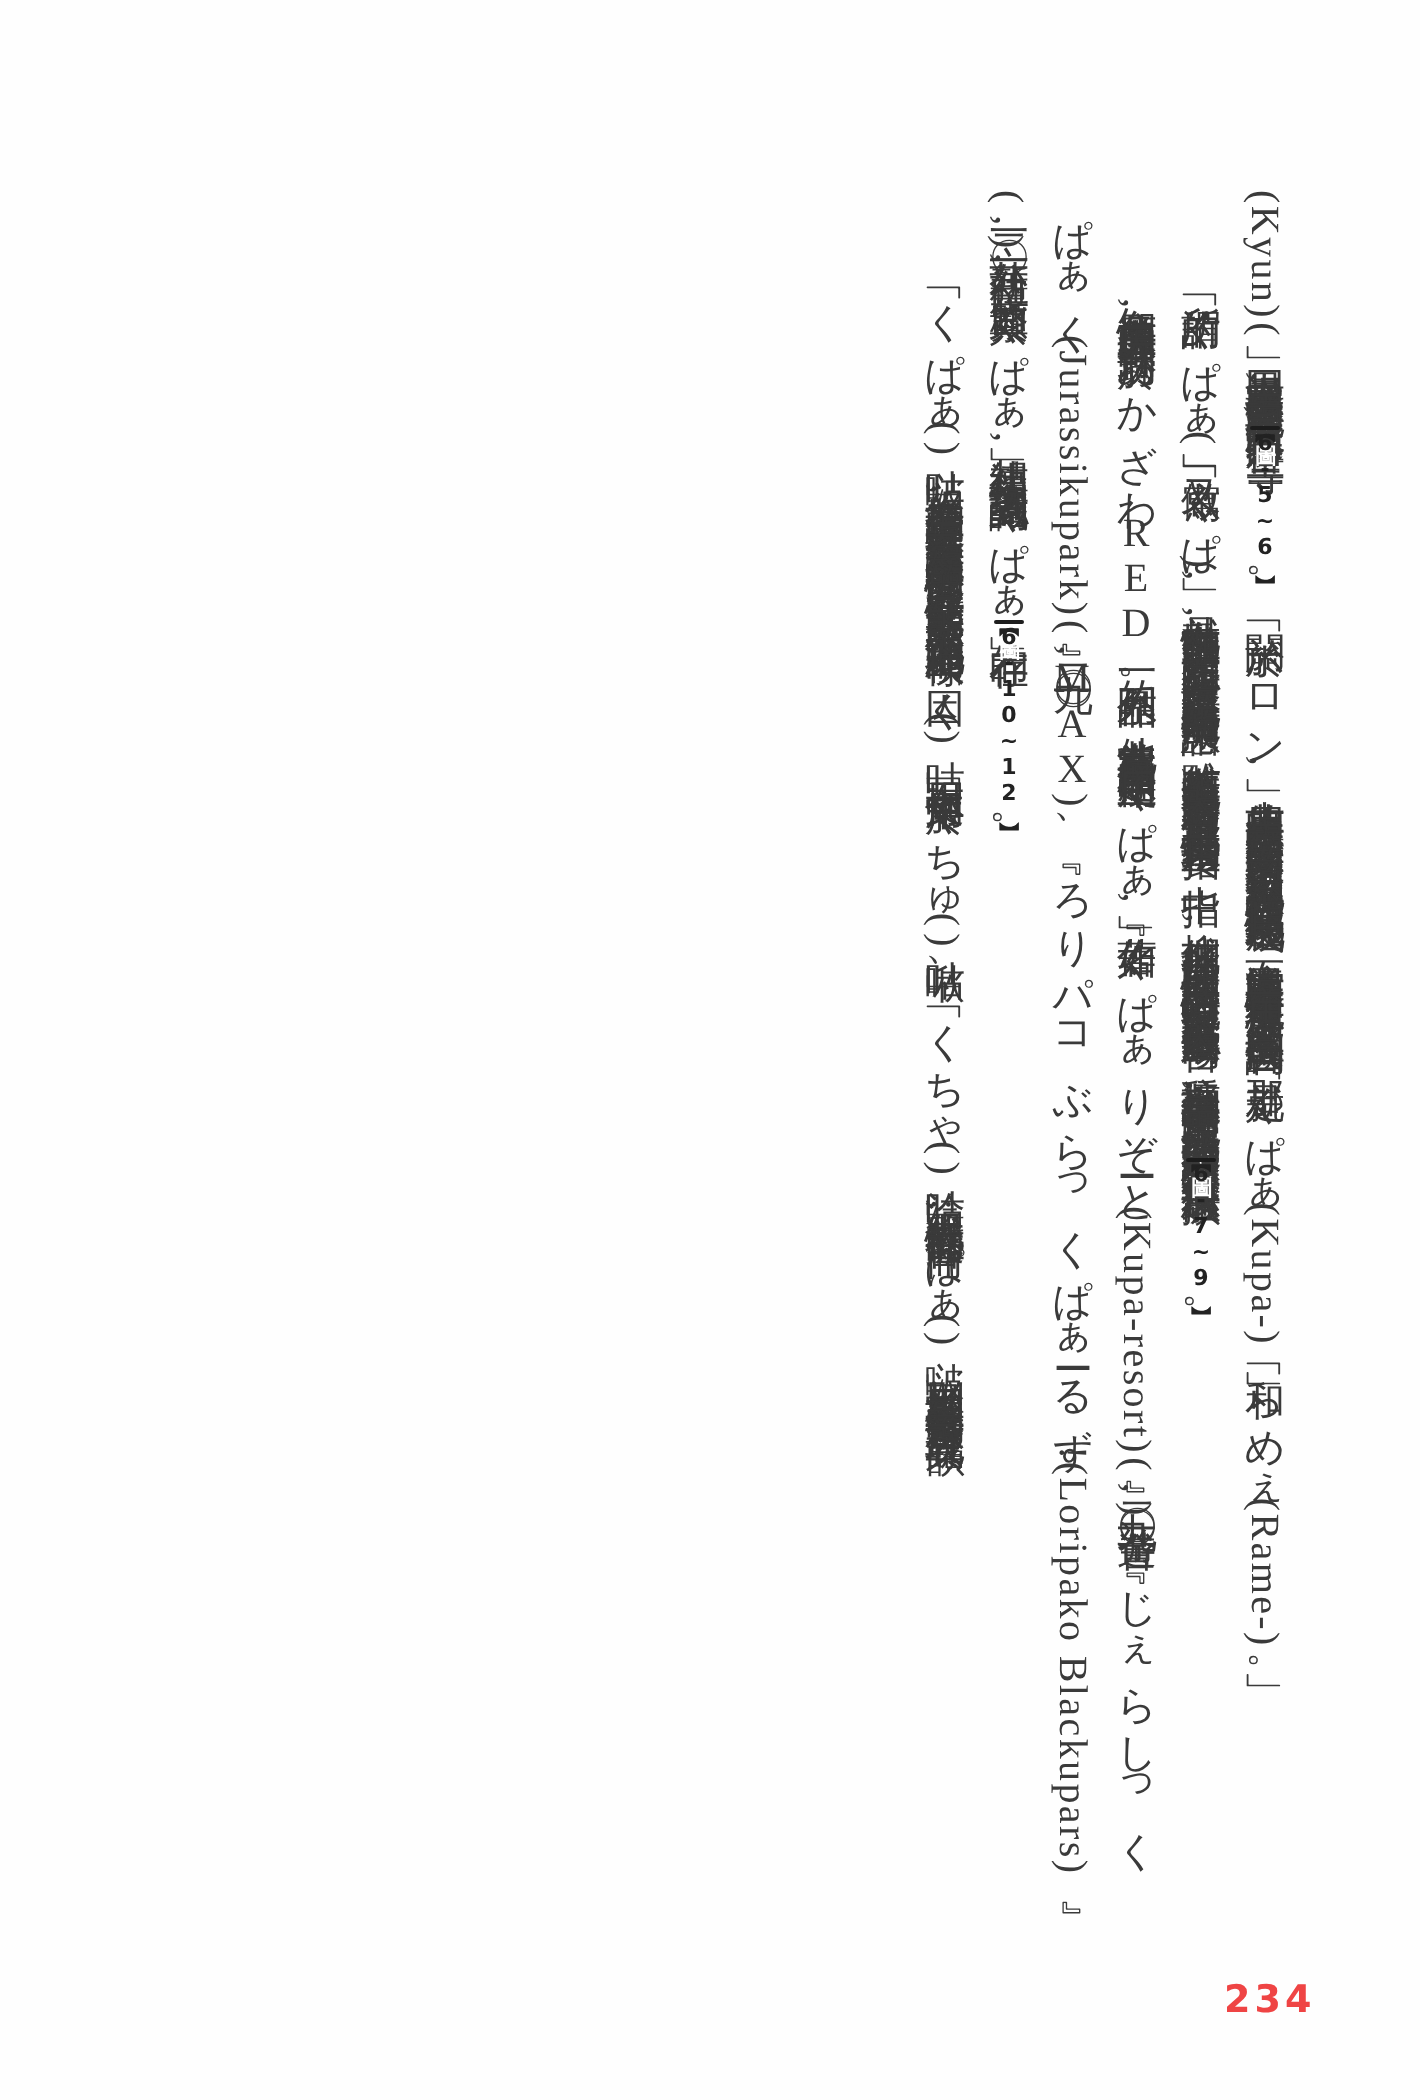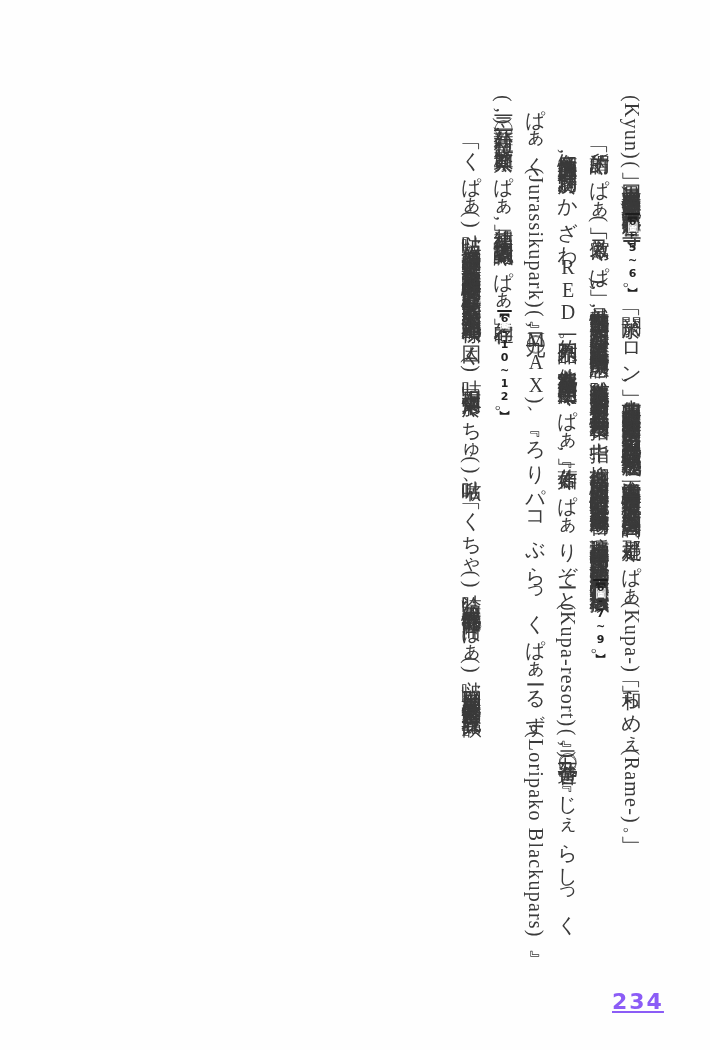--- a/index.html
+++ b/index.html
@@ -57,24 +57,23 @@
     color: #ffffff;
     padding: 1px 1px;
     border-radius: 1px;
   }
   .page-number {
     position: absolute;
     left: 612px;
     top: 989px;
     font-family: "DejaVu Sans", "Liberation Sans", sans-serif;
     font-weight: bold;
-    font-size: 22px;
+    font-size: 19px;
     letter-spacing: 2px;
-    color: #8b5cf6;
-    text-decoration: underline;
+    color: #ef4444;
   }
 </style>
 </head>
 <body>
 
 <div class="book-page">
   <div class="body-text">
       <p><span class="text-run">(Kyun)」(因是漫畫家卷田佳春愛用的表現,故又通稱「卷田音」)等等</span><span class="fig-marker"><span>【</span><span class="fig-box">圖</span><span>6-5~6</span><span>】</span></span><span class="text-run">。關於「ボロン」,古典的用法原本是專門用在豎琴等弦樂器演奏的擬音,但誰也沒想到竟然會在成人領域如此快速地成長。而這當中還有兩個在特定情境下經常使用,知名度極高的擬音詞。那就是「くぱぁ(Kupa-)」和「らめぇ(Rame-)」。</span></p>
       <p class="indent"><span class="text-run">所謂的「くぱぁ」(又寫做「くぱ」),就是女性主動張開雙腿,左右掰開小陰唇,將陰道展現給對方看時常用的擬態語。雖然有時也會用在被對方掰開的場合,但基本上都是女性主動用食指、中指、抑或無名指,掰開自己的性器誘惑對方的情境,或是被對方強迫這麼做的場合。這種擬音詞自千禧年開始逐漸出現,屬於比較新的擬態語;然後在〇六年前後急速擴散</span><span class="fig-marker"><span>【</span><span class="fig-box">圖</span><span>6-7~9</span><span>】</span></span><span class="text-run">。</span></p>
       <p class="indent"><span class="text-run">知名度快速上升的原因,可歸功於あかざわ</span><span class="upright">RED</span><span class="text-run">的一系列作品。他非常喜歡在自己的作品標題上使用「くぱぁ」,著作如『くぱぁりぞーと(Kupa-resort)』(二〇〇九,晉遊舍)、『じぇらしっくぱぁく(Jurassikupark)』(二〇〇九,</span><span class="upright">MAX</span><span class="text-run">)、『ろりパコ ぶらっくぱぁーるず!(Loripako Blackupars)』(二〇一六,茜新社)等,皆頻繁與「くぱぁ」相連結,使許多讀者認識到「くぱぁ」的存在</span><span class="fig-marker"><span>【</span><span class="fig-box">圖</span><span>6-10~12</span><span>】</span></span><span class="text-run">。</span></p>

